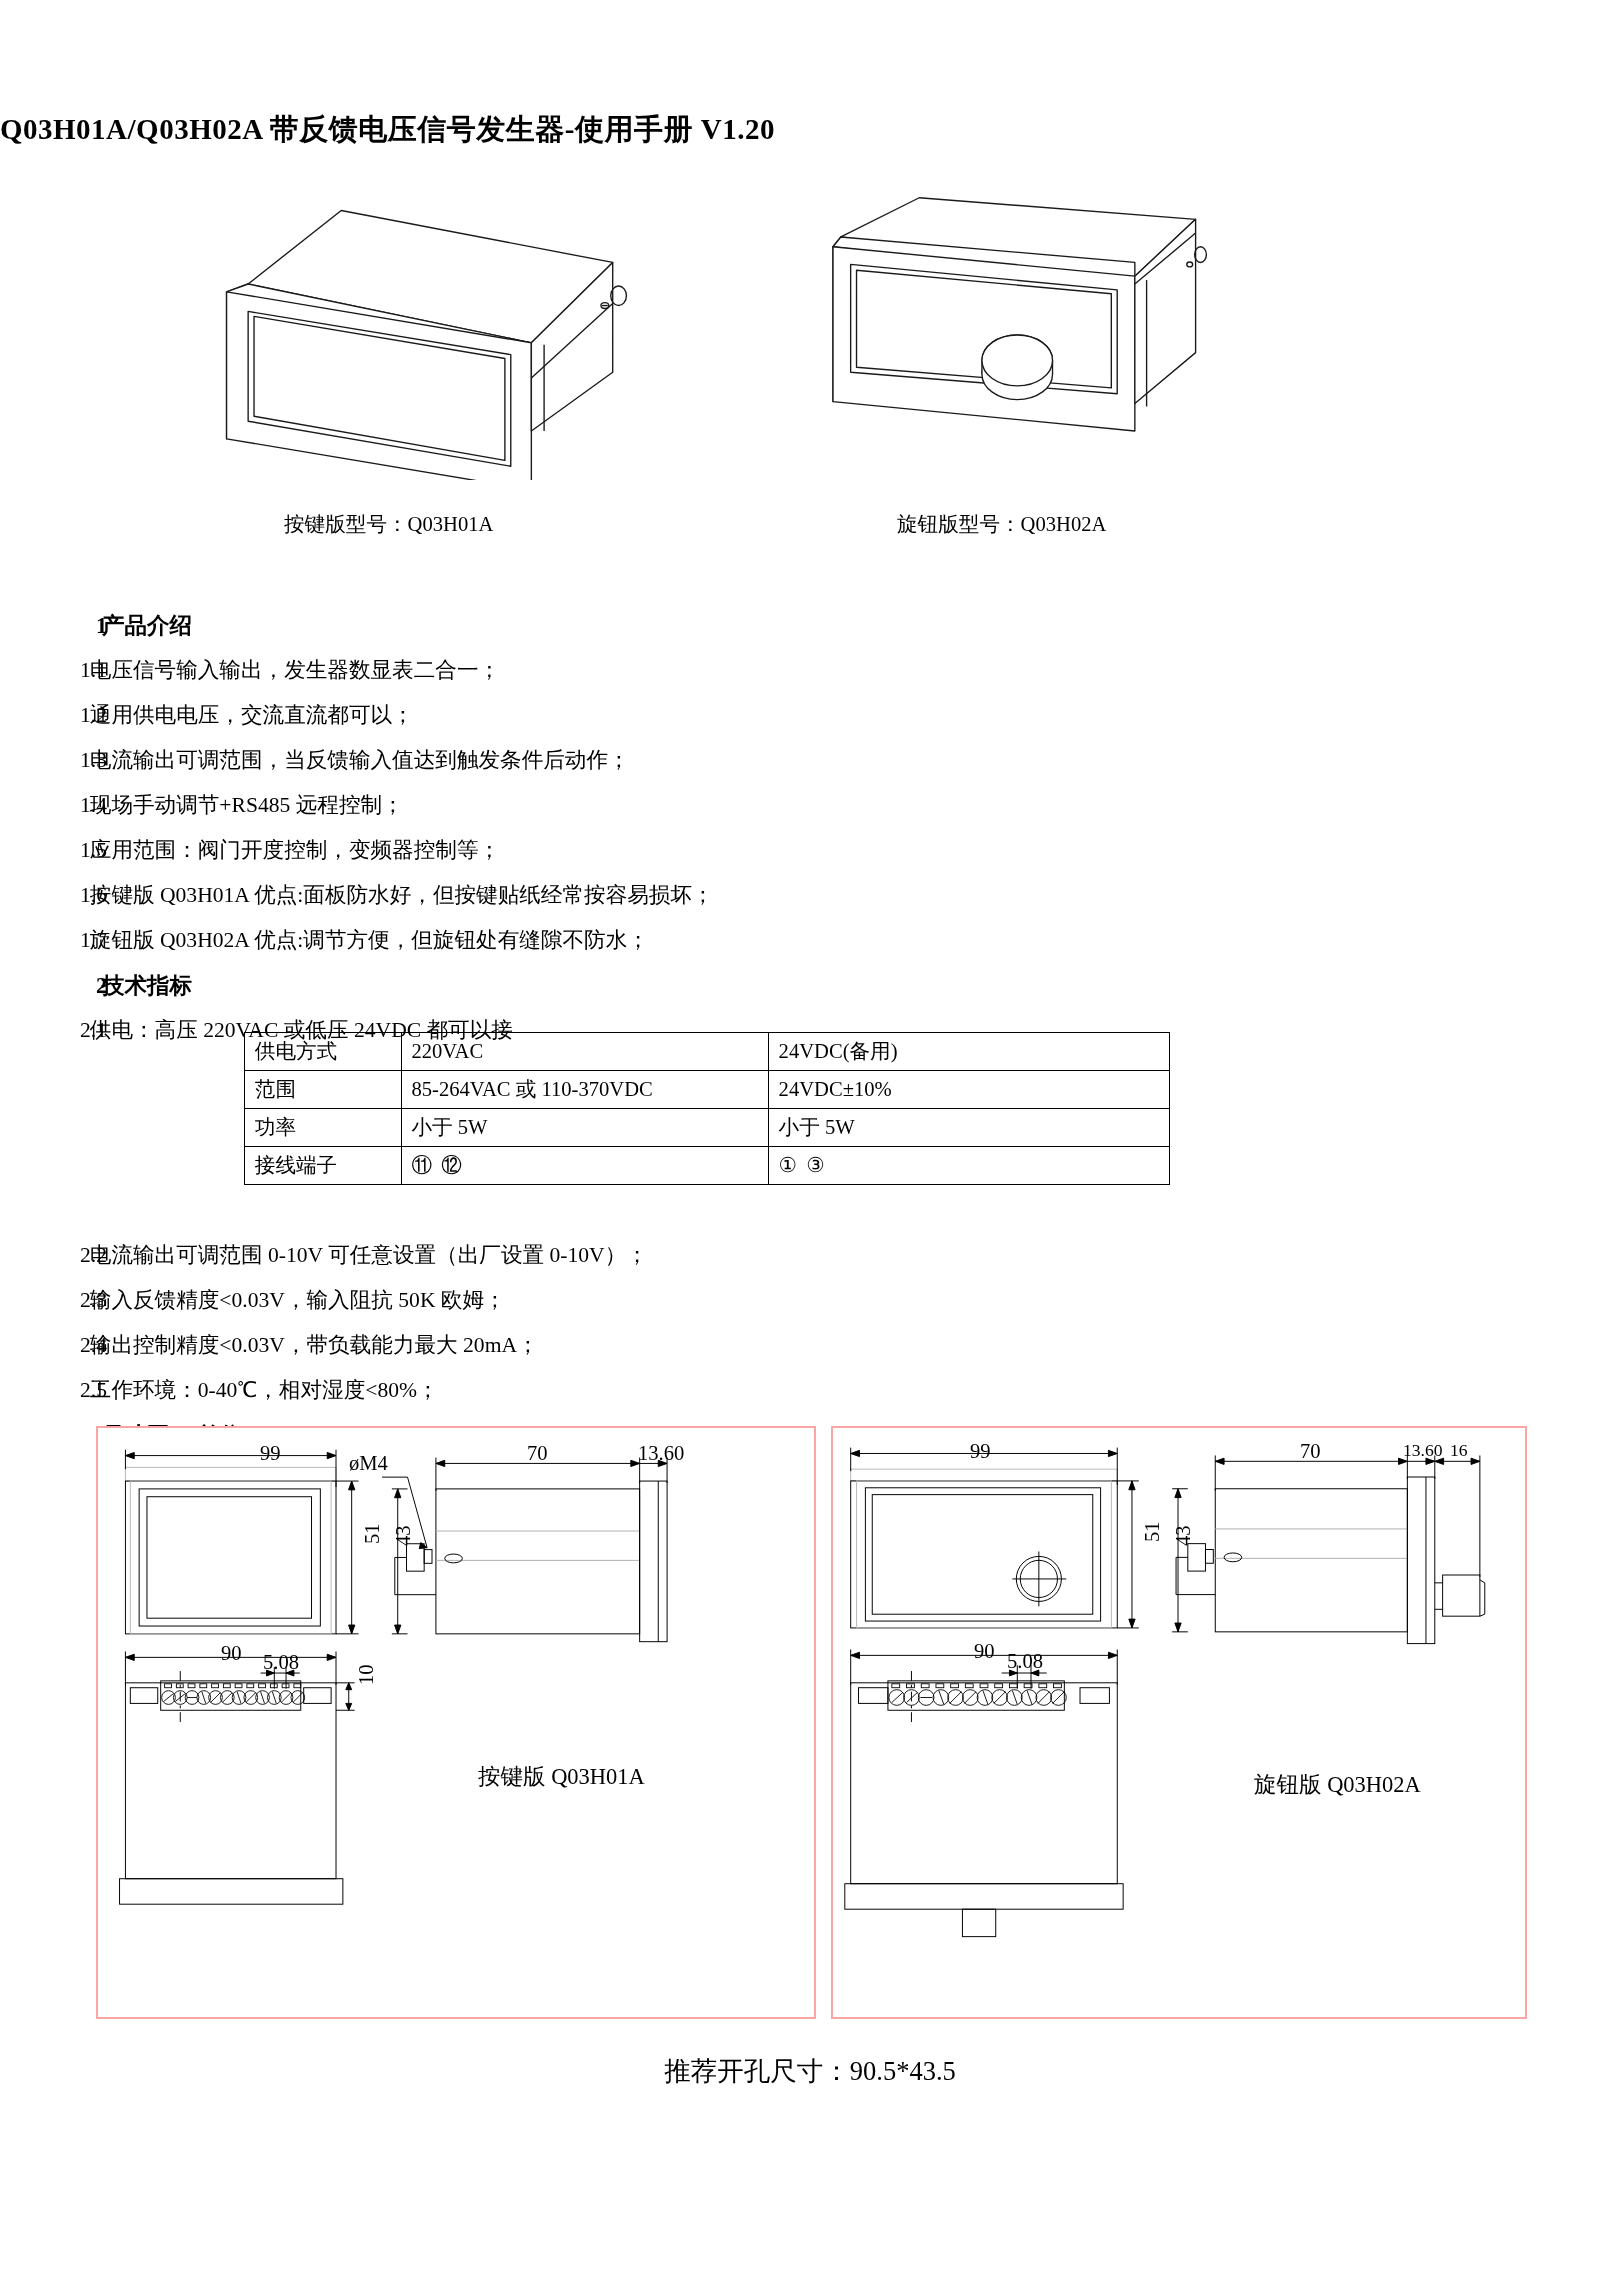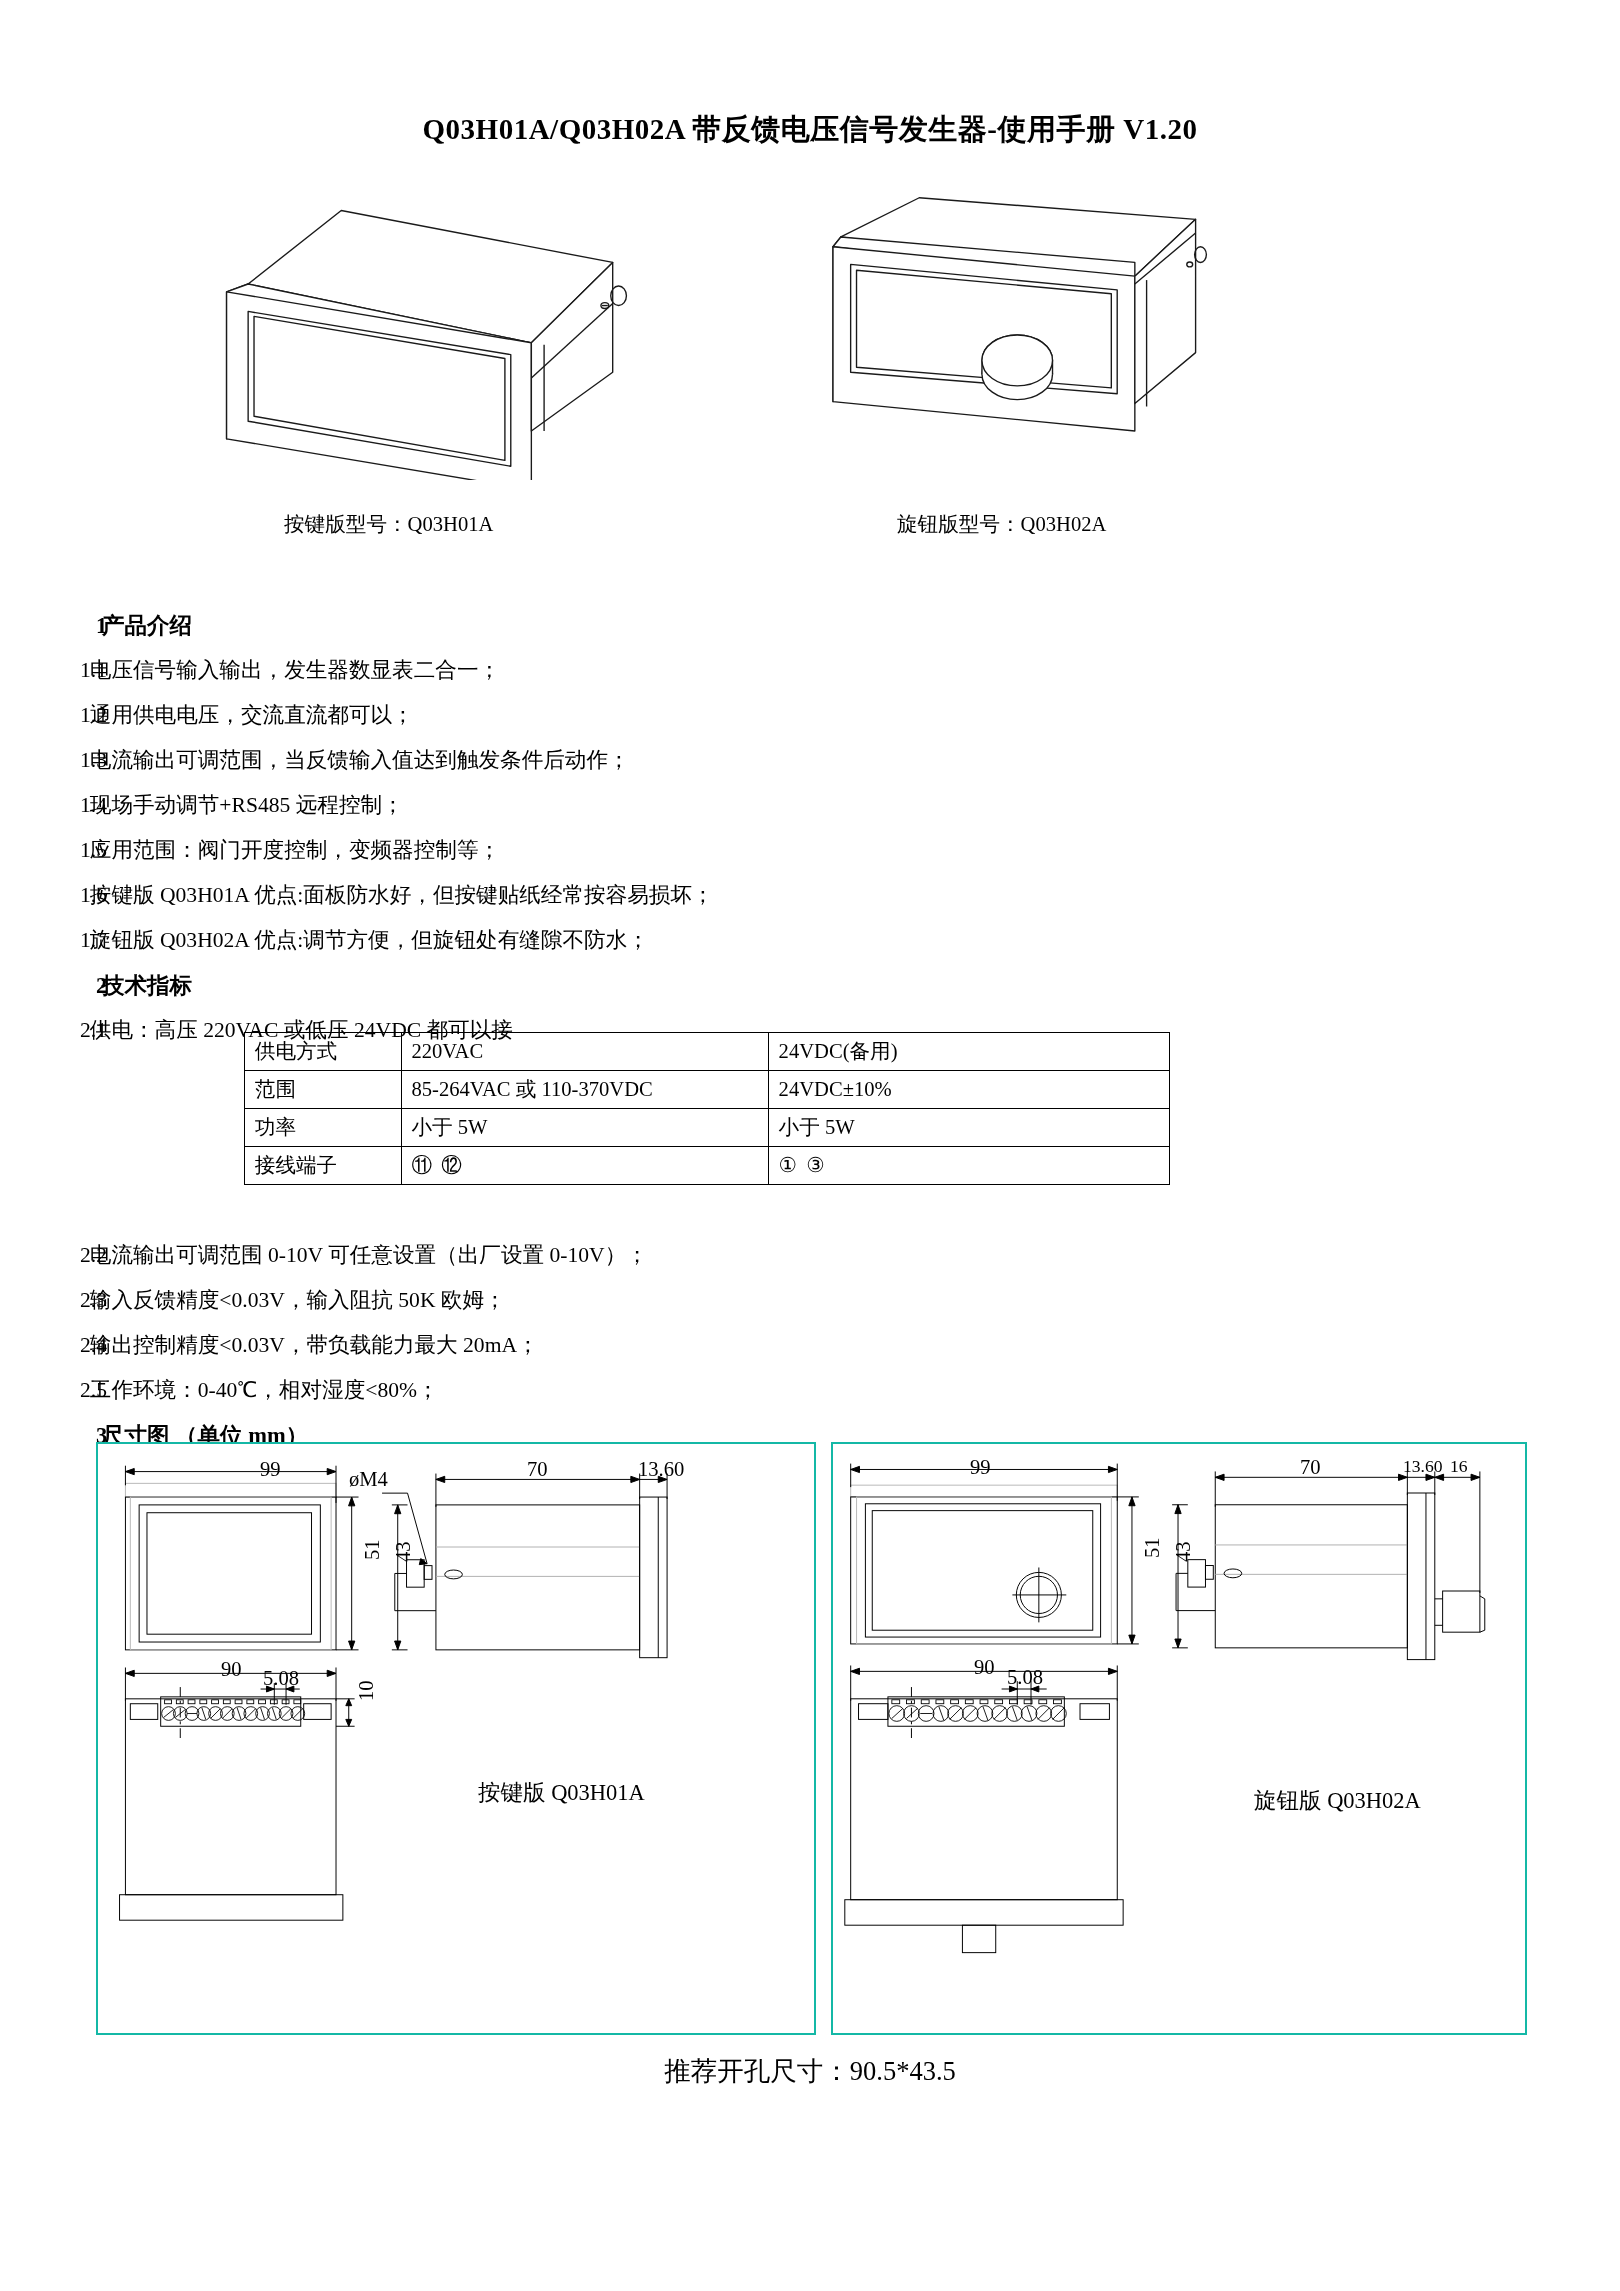--- a/index.html
+++ b/index.html
@@ -20,21 +20,21 @@
     width: 1620px;
     height: 2292px;
     padding: 0;
   }
 
   
   .doc-title {
     position: absolute;
     left: 0; top: 110px;
     width: 1620px;
-    text-align: center;
+    text-align: left;
     font-family: "Liberation Serif", serif;
     font-weight: bold;
     font-size: 29px;
     letter-spacing: 0.5px;
   }
 
   
   .photos {
     position: absolute;
     left: 0; top: 186px;
@@ -104,23 +104,22 @@
     position: absolute;
     left: 96px;
     top: 1426px;
     width: 1431px;
     height: 593px;
   }
   .dim-panel {
     position: absolute;
     top: 0;
     height: 593px;
-    border: 2px solid #14b8a6;
+    border: 2px solid #fca5a5;
     background: #fff;
-    margin-top: 16px;
   }
   .dim-panel.left  { left: 0px;   width: 720px; }
   .dim-panel.right { left: 735px; width: 696px; }
 
   .dim-label {
     position: absolute;
     font-family: "Liberation Serif", serif;
     font-size: 20.6px;
     white-space: nowrap;
   }

